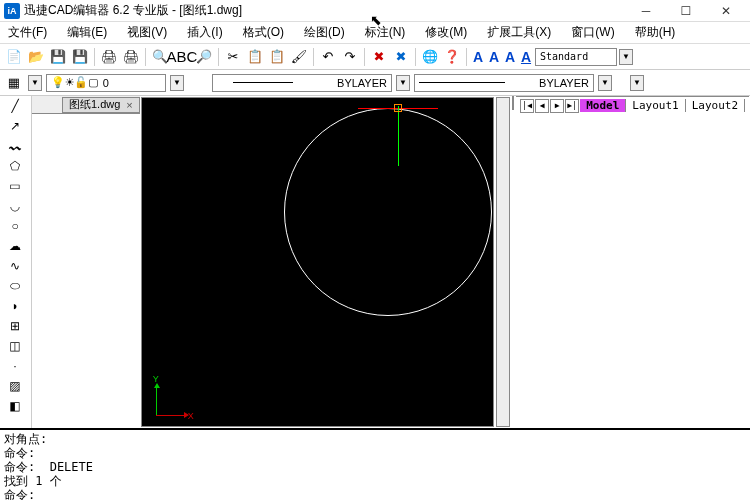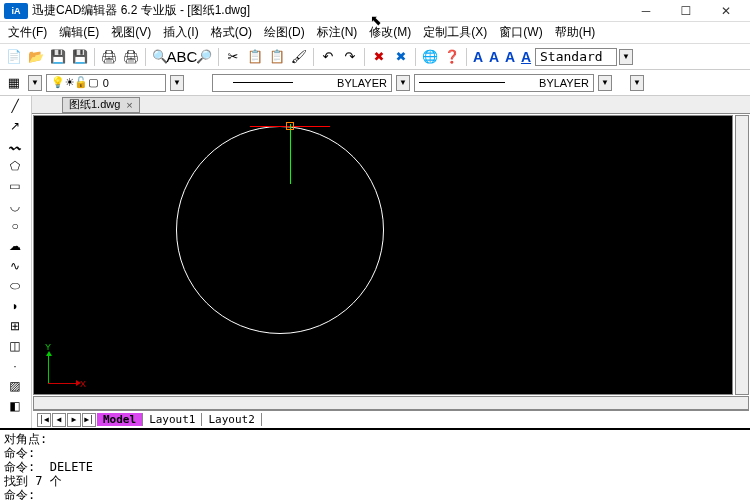--- a/index.html
+++ b/index.html
@@ -1,38 +1,38 @@
 <!DOCTYPE html>
 <html><head>
 <meta charset="utf-8">
 <style>
 *{box-sizing:border-box;margin:0;padding:0;}
 body{font-family:"Microsoft YaHei","SimSun",sans-serif;font-size:12px;background:#fff;width:750px;height:500px;overflow:hidden;position:relative;}
 .titlebar{height:22px;background:#fff;border-bottom:1px solid #ddd;display:flex;align-items:center;padding:0 4px;}
-.titlebar .appicon{width:24px;height:16px;background:#0066cc;border-radius:2px;margin-right:4px;display:flex;align-items:center;justify-content:center;color:#fff;font-size:9px;font-weight:bold;}
+.titlebar .appicon{width:16px;height:16px;background:#0066cc;border-radius:2px;margin-right:4px;display:flex;align-items:center;justify-content:center;color:#fff;font-size:9px;font-weight:bold;}
 .titlebar .title{flex:1;color:#000;}
 .winbtns{display:flex;gap:0;}
 .winbtn{width:40px;height:20px;display:flex;align-items:center;justify-content:center;color:#333;}
-.menubar{height:22px;background:#fff;border-bottom:1px solid #ddd;display:flex;align-items:center;padding:0 2px;}
+.menubar{height:22px;background:#fff;border-bottom:1px solid #ddd;display:flex;align-items:center;padding:0 2px;gap:8px;}
 .menuitem{padding:2px 6px;color:#000;}
 .toolbar1{height:26px;background:#fff;border-bottom:1px solid #ccc;display:flex;align-items:center;padding:0 4px;gap:2px;}
 .tbtn{width:20px;height:20px;display:flex;align-items:center;justify-content:center;font-size:13px;}
 .tsep{width:1px;height:18px;background:#ccc;margin:0 2px;}
 .styletxt{flex:0 0 14px;text-align:center;color:#0044cc;font-weight:bold;font-size:14px;}
-.stylebox{flex:0 0 82px;height:18px;border:1px solid #888;display:flex;align-items:center;padding:0 4px;font-family:monospace;font-size:13px;}
+.stylebox{flex:0 0 82px;height:18px;border:1px solid #888;display:flex;align-items:center;padding:0 4px;font-family:monospace;font-size:10px;}
 .toolbar2{height:26px;background:#fff;border-bottom:1px solid #ccc;display:flex;align-items:center;padding:0 4px;gap:4px;}
 .combo{height:18px;border:1px solid #888;display:flex;align-items:center;padding:0 4px;background:#fff;font-size:11px;}
 .combo.w{width:120px;}
 .combo.wm{width:180px;justify-content:flex-end;gap:40px;}
 .combo.wlb{width:180px;}
 .dropbtn{width:14px;height:16px;border:1px solid #888;background:#eee;display:flex;align-items:center;justify-content:center;font-size:8px;}
 .workarea{display:flex;height:332px;background:#fff;}
 .lefttools{width:32px;background:#fff;border-right:1px solid #ccc;display:flex;flex-direction:column;}
 .ltbtn{width:30px;height:20px;display:flex;align-items:center;justify-content:center;font-size:12px;}
-.canvaswrap{flex:1;display:flex;flex-direction:column;}
+.canvaswrap{flex:1;display:flex;flex-direction:row;}
 .tabstrip{height:18px;background:#eee;border-bottom:1px solid #888;display:flex;align-items:center;padding-left:30px;}
 .filetab{background:#ddd;border:1px solid #888;padding:0 6px;height:16px;display:flex;align-items:center;font-size:11px;}
 .filetab .x{margin-left:6px;color:#555;}
 .canvas{flex:1;background:#000;position:relative;overflow:hidden;border:1px solid #888;margin:1px;}
 .circle{position:absolute;left:142px;top:10px;width:208px;height:208px;border:1px solid #fff;border-radius:50%;}
 .crosshair-h{position:absolute;left:216px;top:10px;width:80px;height:1px;background:#ff0000;}
 .crosshair-v{position:absolute;left:256px;top:8px;width:1px;height:60px;background:#00ff00;}
 .crosshair-box{position:absolute;left:252px;top:6px;width:8px;height:8px;border:1px solid #ff8800;}
 .ucs{position:absolute;left:14px;bottom:10px;}
 .ucs-y{position:absolute;left:0;bottom:0;width:1px;height:30px;background:#00cc00;}
@@ -70,21 +70,21 @@
 
 <div class="menubar">
   <div class="menuitem">文件(F)</div>
   <div class="menuitem">编辑(E)</div>
   <div class="menuitem">视图(V)</div>
   <div class="menuitem">插入(I)</div>
   <div class="menuitem">格式(O)</div>
   <div class="menuitem">绘图(D)</div>
   <div class="menuitem">标注(N)</div>
   <div class="menuitem">修改(M)</div>
-  <div class="menuitem">定制工具(X)</div>
+  <div class="menuitem">扩展工具(X)</div>
   <div class="menuitem">窗口(W)</div>
   <div class="menuitem">帮助(H)</div>
 </div>
 
 <div class="toolbar1">
   <div class="tbtn">📄</div>
   <div class="tbtn">📂</div>
   <div class="tbtn">💾</div>
   <div class="tbtn">💾</div>
   <div class="tsep"></div>
@@ -195,14 +195,14 @@
       <div class="ltab active">Model</div>
       <div class="ltab">Layout1</div>
       <div class="ltab">Layout2</div>
     </div>
   </div>
 </div>
 
 <div class="cmdarea"><span>对角点:</span>
 <span>命令:</span>
 <span>命令:  DELETE</span>
-<span>找到 7 个</span>
+<span>找到 1 个</span>
 <span>命令:</span></div>
 
 </body></html>

